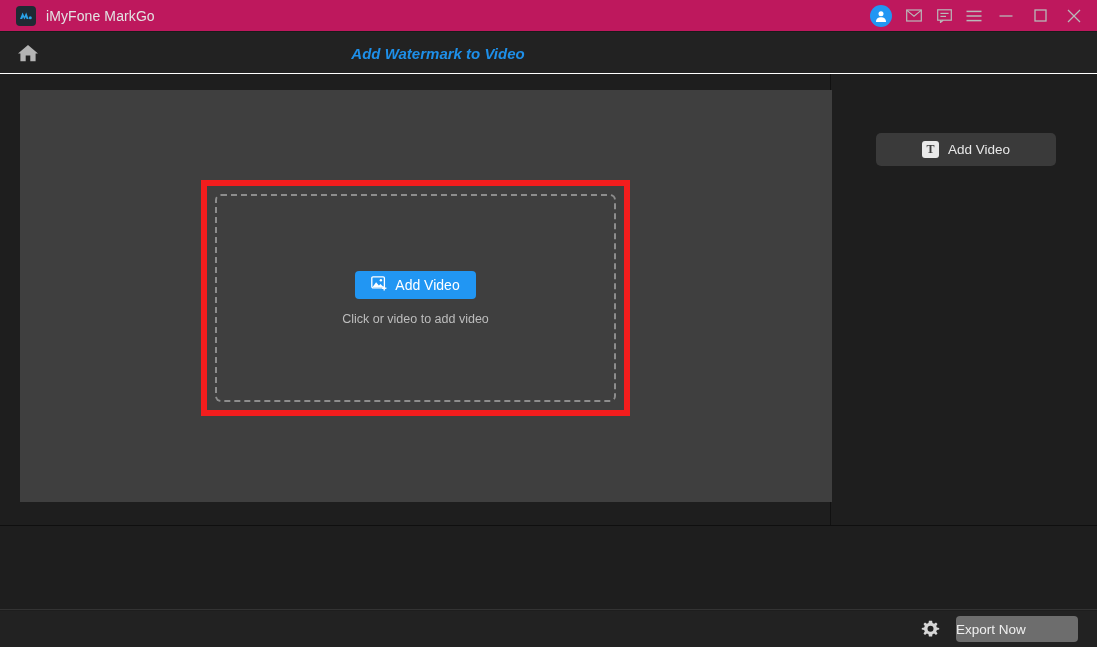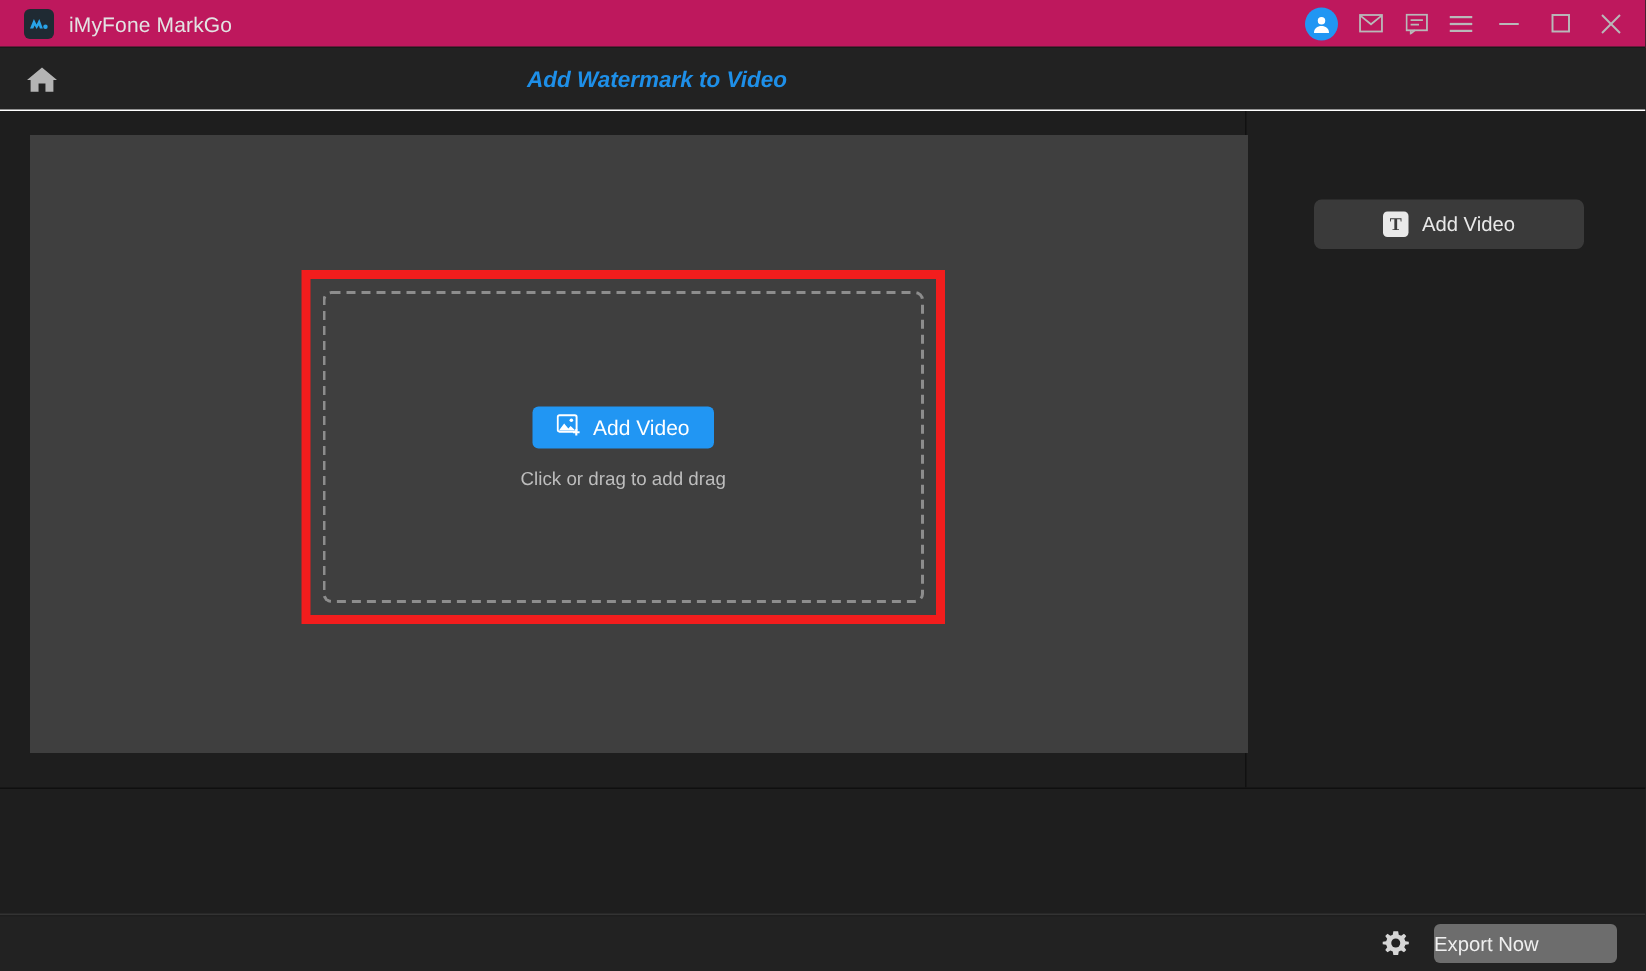--- a/index.html
+++ b/index.html
@@ -271,21 +271,21 @@
               <svg width="17" height="15" viewBox="0 0 17 15">
                 <rect x="0.8" y="0.8" width="12.6" height="11" rx="1.2" fill="none" stroke="#ffffff" stroke-width="1.3"></rect>
                 <circle cx="9.9" cy="4.2" r="1.2" fill="#ffffff"></circle>
                 <path d="M1.6 11 L5.1 6.3 L7.9 9.6 L9.4 8 L12.6 11 Z" fill="#ffffff"></path>
                 <line x1="13.2" y1="10" x2="13.2" y2="14.4" stroke="#ffffff" stroke-width="1.4"></line>
                 <line x1="11" y1="12.2" x2="15.4" y2="12.2" stroke="#ffffff" stroke-width="1.4"></line>
               </svg>
             </span>
             <span>Add Video</span>
           </div>
-          <div class="dz-hint">Click or drag to add drag</div>
+          <div class="dz-hint">Click or video to add video</div>
         </div>
 
       </div>
     </div>
 
     <div class="right-pane">
 
       <div class="panel-btn text">
         <span class="sq-icon">T</span>
         <span>Add Video</span>

